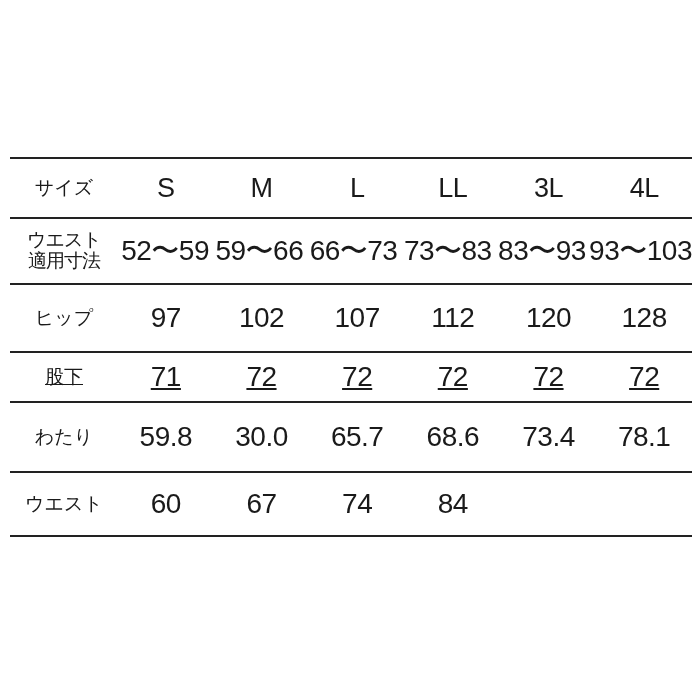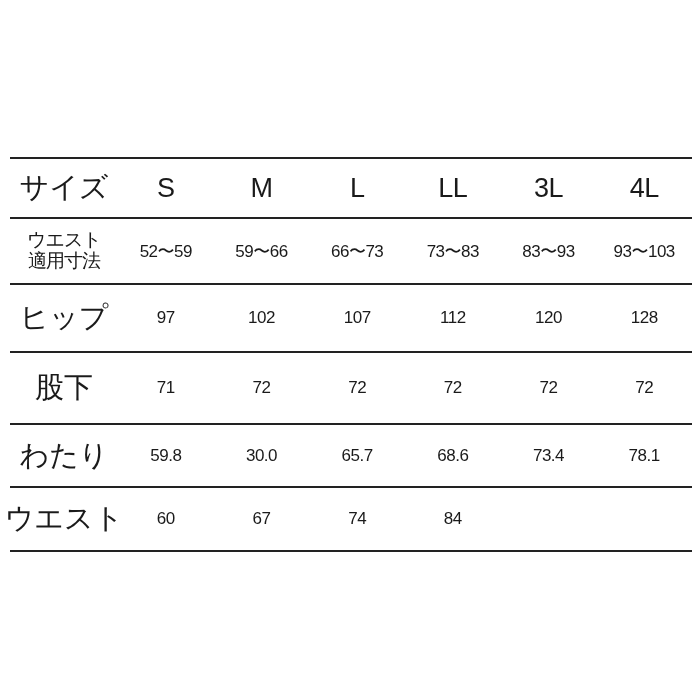--- a/index.html
+++ b/index.html
@@ -20,33 +20,33 @@
   }
   .row {
     display: grid;
     grid-template-columns: 108px repeat(6, 1fr);
     border-bottom: 2px solid #222222;
     align-items: center;
   }
   .row-header   { height: 60px; }
   .row-wrange   { height: 66px; }
   .row-hip      { height: 68px; }
-  .row-inseam   { height: 72px; }
-  .row-watari   { height: 63px; }
+  .row-inseam   { height: 50px; text-decoration: underline; }
+  .row-watari   { height: 70px; }
   .row-waist    { height: 64px; }
   .cell {
     display: flex;
     align-items: center;
     justify-content: center;
     text-align: center;
-    font-size: 17px;
+    font-size: 28px;
     letter-spacing: -0.5px;
     white-space: nowrap;
   }
-  .label-cell { font-size: 29px; letter-spacing: 0; }
+  .label-cell { font-size: 19px; letter-spacing: 0; }
   .size-cell  { font-size: 27px; font-weight: 500; }
   .two-line {
     flex-direction: column;
     font-size: 19px;
     line-height: 1.1;
     letter-spacing: -1px;
   }
 </style>
 </head>
 <body>

